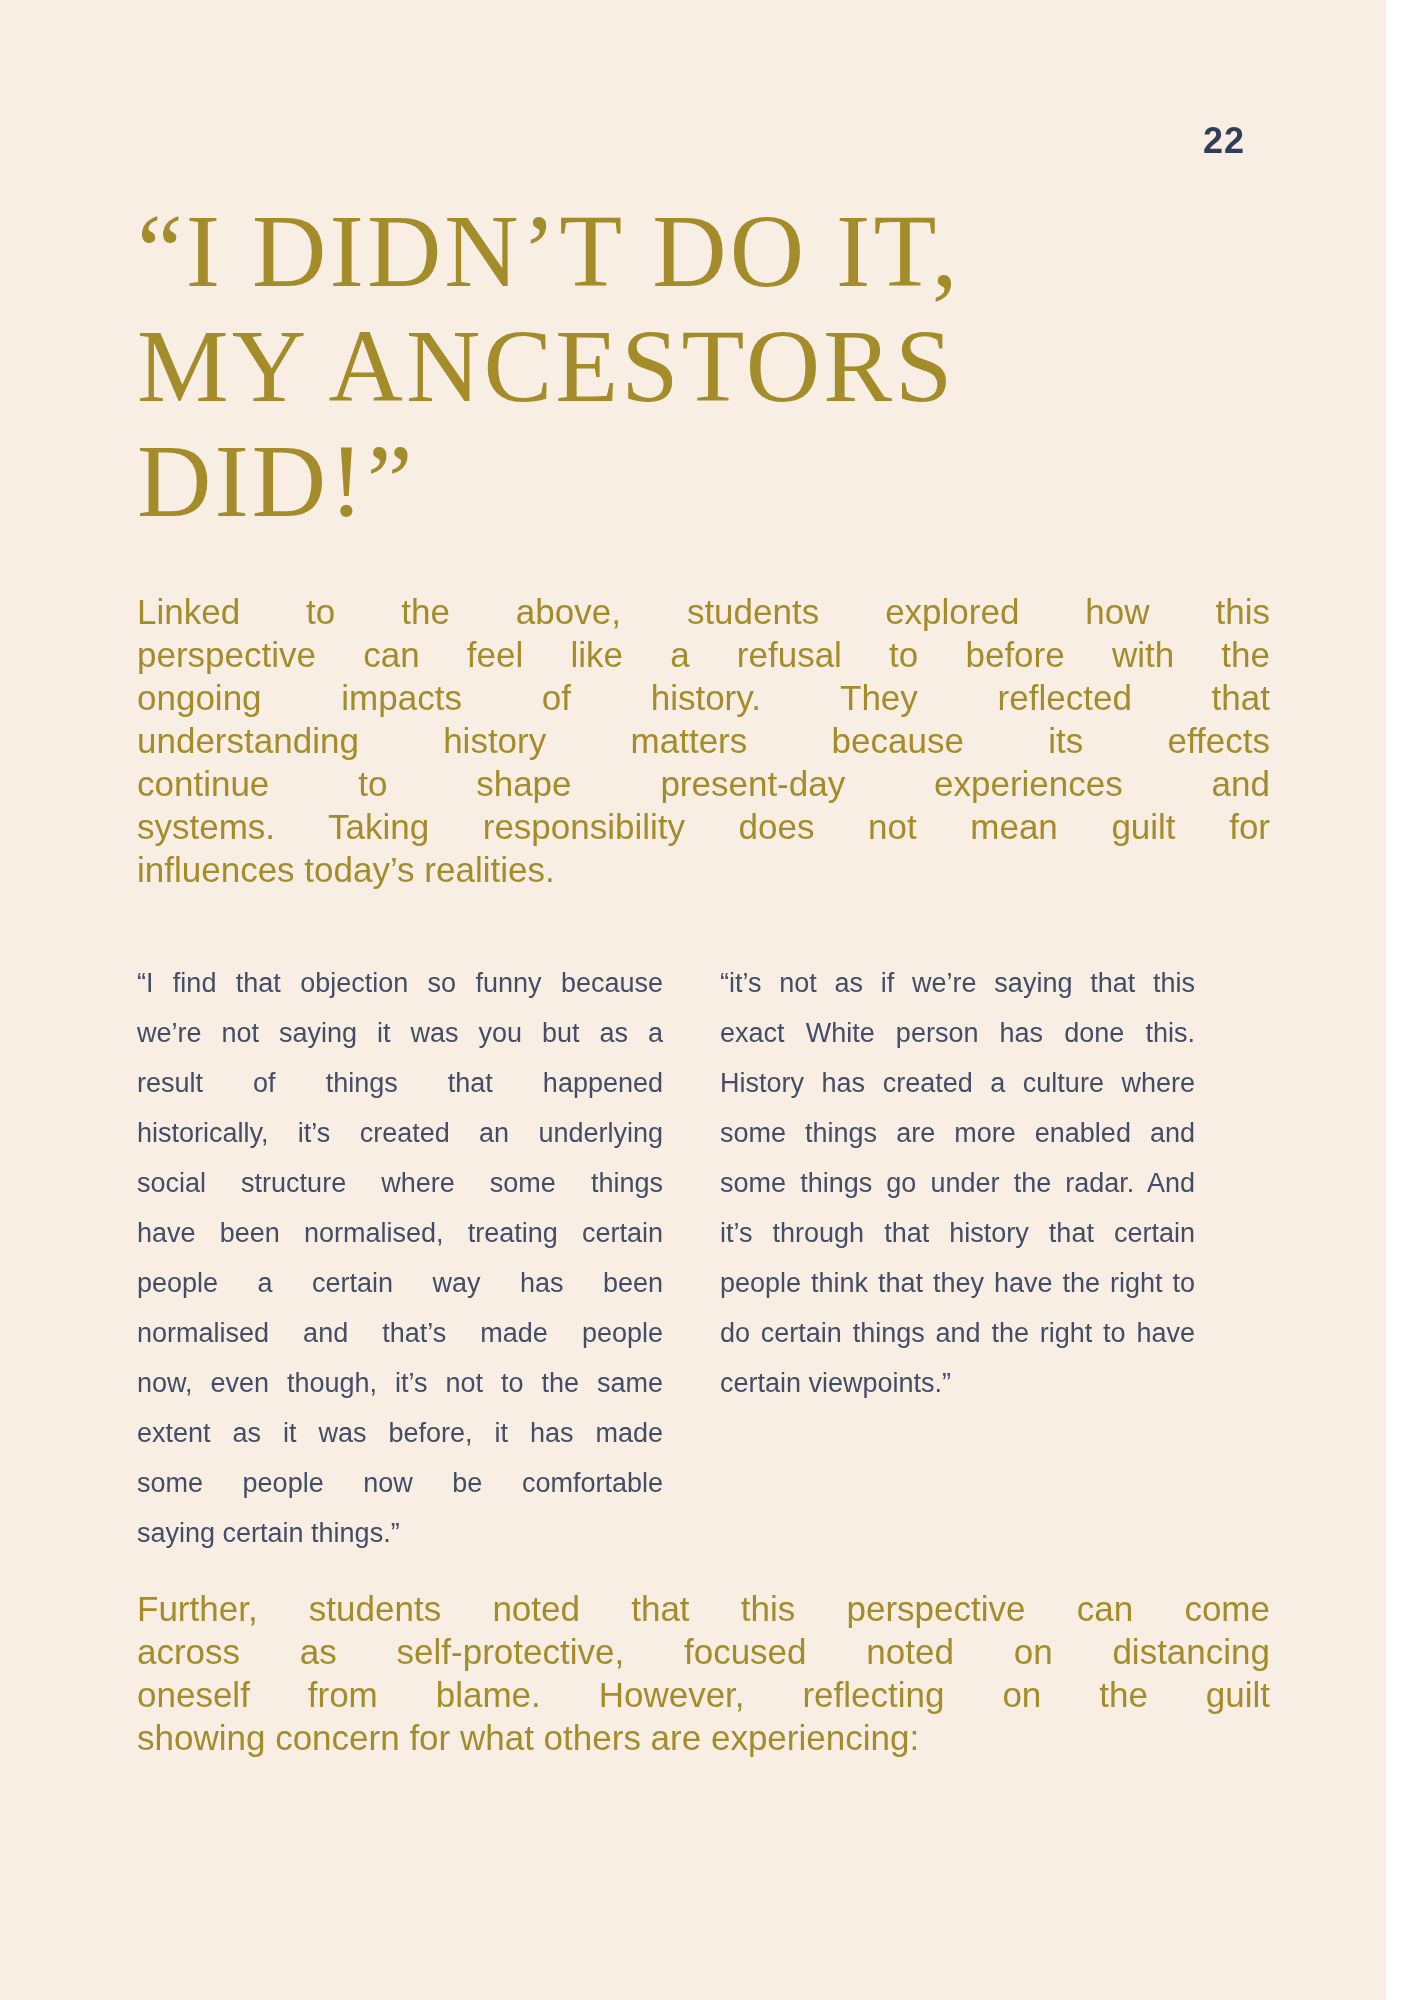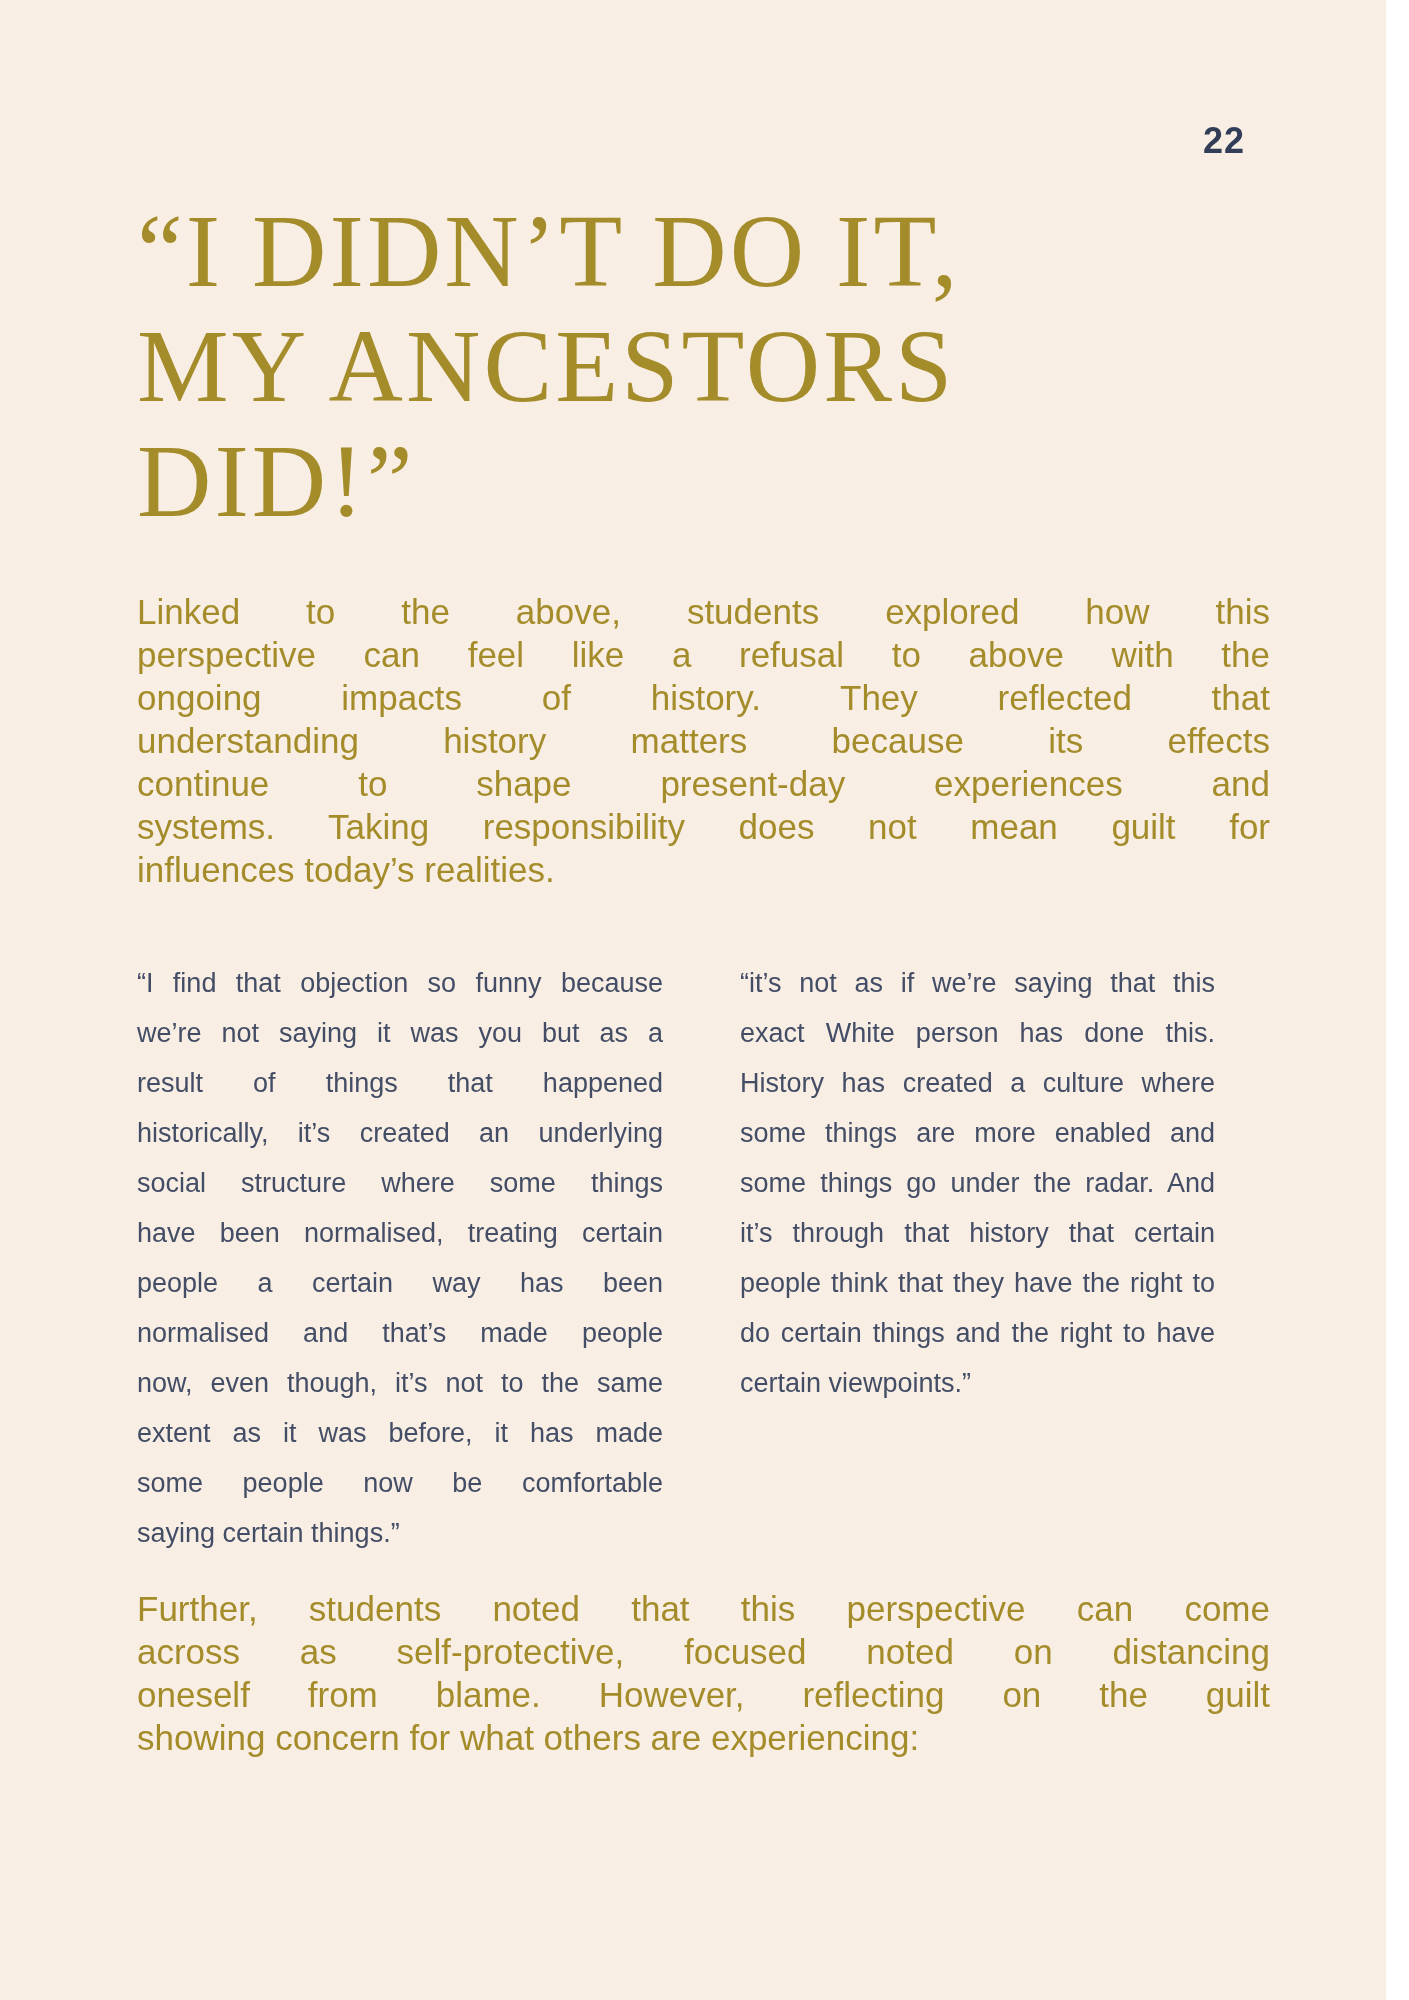--- a/index.html
+++ b/index.html
@@ -46,40 +46,40 @@
   .intro   { top: 590px; }
   .closing { top: 1587px; }
   .quote-col {
     position: absolute;
     top: 958px;
     font-size: 27px;
     line-height: 50px;
     color: var(--navy, #434D65);
   }
   .quote-left  { left: 137px; width: 526px; }
-  .quote-right { left: 740px; width: 475px; }
+  .quote-right { left: 720px; width: 475px; }
   .jline { text-align: justify; text-align-last: justify; }
   .jline.last { text-align-last: left; }
 </style>
 </head>
 <body>
 
 <div id="page">
 
   <div class="page-number">22</div>
 
   <h1 class="headline">
       <div class="jline">“I DIDN’T DO IT,</div>
       <div class="jline">MY ANCESTORS</div>
       <div class="jline last">DID!”</div>
     </h1>
 
   <div class="gold-para intro">
       <div class="jline">Linked to the above, students explored how this</div>
-      <div class="jline">perspective can feel like a refusal to above with the</div>
+      <div class="jline">perspective can feel like a refusal to before with the</div>
       <div class="jline">ongoing impacts of history. They reflected that</div>
       <div class="jline">understanding history matters because its effects</div>
       <div class="jline">continue to shape present-day experiences and</div>
       <div class="jline">systems. Taking responsibility does not mean guilt for</div>
       <div class="jline last">influences today’s realities.</div>
     </div>
 
   <div class="quote-col quote-left">
       <div class="jline">“I find that objection so funny because</div>
       <div class="jline">we’re not saying it was you but as a</div>

